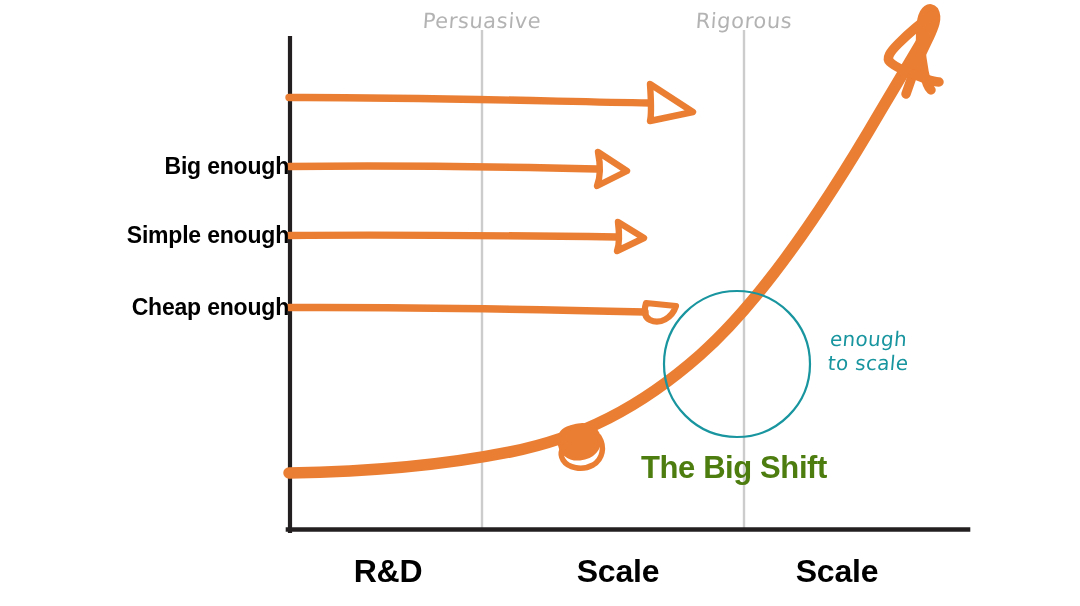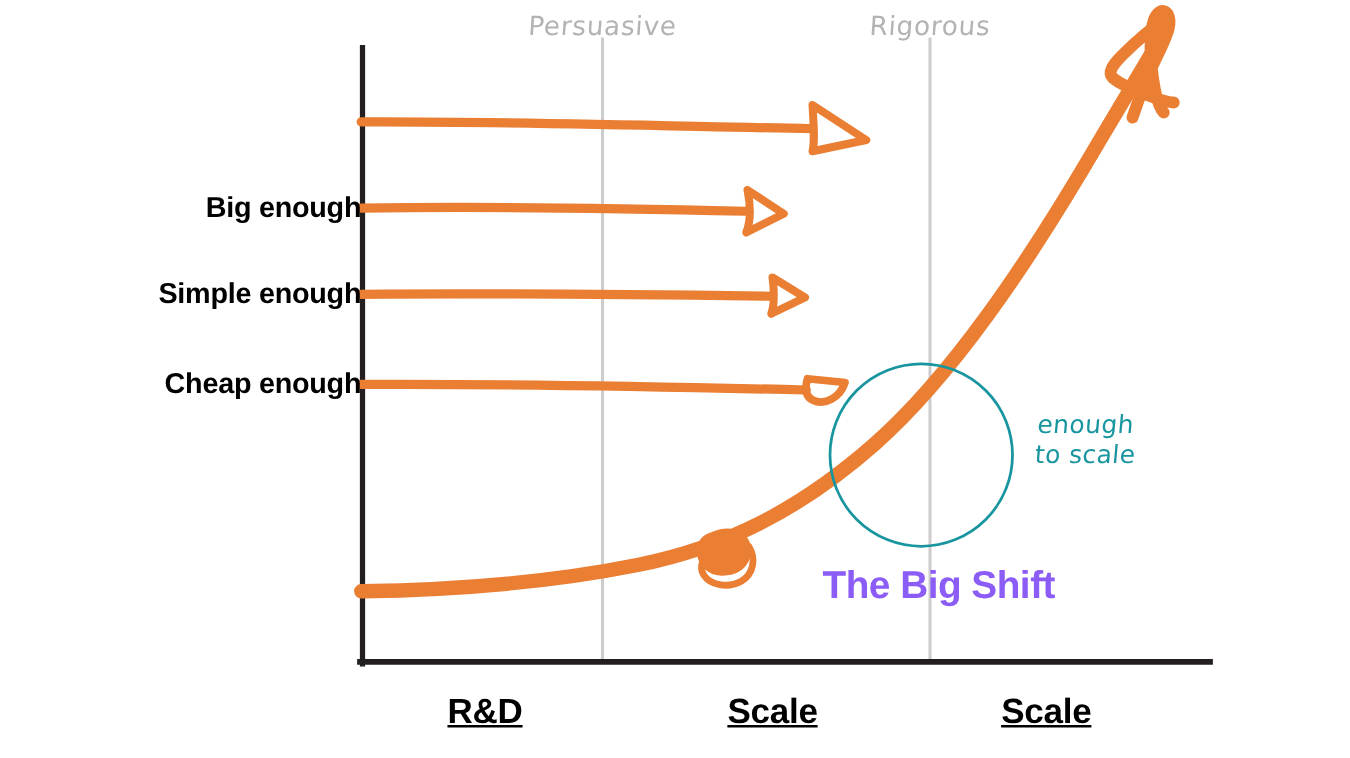--- a/index.html
+++ b/index.html
@@ -31,49 +31,47 @@
     letter-spacing: -0.2px;
     text-align: right;
     white-space: nowrap;
     right: 791px;            
     transform: translateY(-50%);
   }
   .xaxis-label {
     position: absolute;
     font-family: "Liberation Sans", sans-serif;
     font-weight: bold;
-    font-size: 28px;
+    font-size: 32px;
     color: #000000;
     letter-spacing: -0.2px;
     white-space: nowrap;
     transform: translateX(-50%);
     top: 553px;
-    text-decoration: underline;
   }
   .phase-label {
     position: absolute;
     font-family: "DejaVu Sans", sans-serif;
     font-size: 21px;
     color: #b3b3b3;
     white-space: nowrap;
     transform: translateX(-50%) skewX(-4deg);
     letter-spacing: 0.6px;
     top: 9px;
   }
   .big-shift-label {
     position: absolute;
     font-family: "Liberation Sans", sans-serif;
     font-weight: bold;
     font-size: 31px;
-    color: #8b5cf6;
+    color: #4d7c0f;
     letter-spacing: -0.4px;
     white-space: nowrap;
     left: 641px;
     top: 450px;
-    margin-left: 17px;
   }
   .scale-note {
     position: absolute;
     font-family: "DejaVu Sans", sans-serif;
     font-size: 20px;
     line-height: 1.22;
     color: #18959f;
     white-space: nowrap;
     left: 829px;
     top: 327px;

